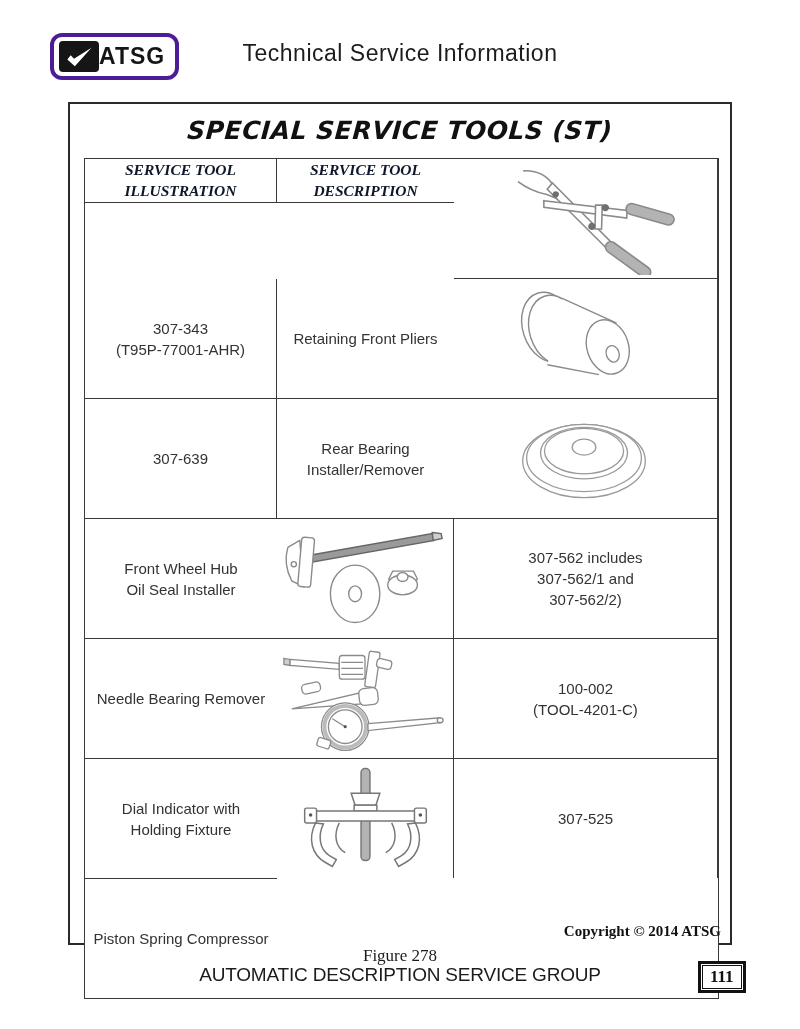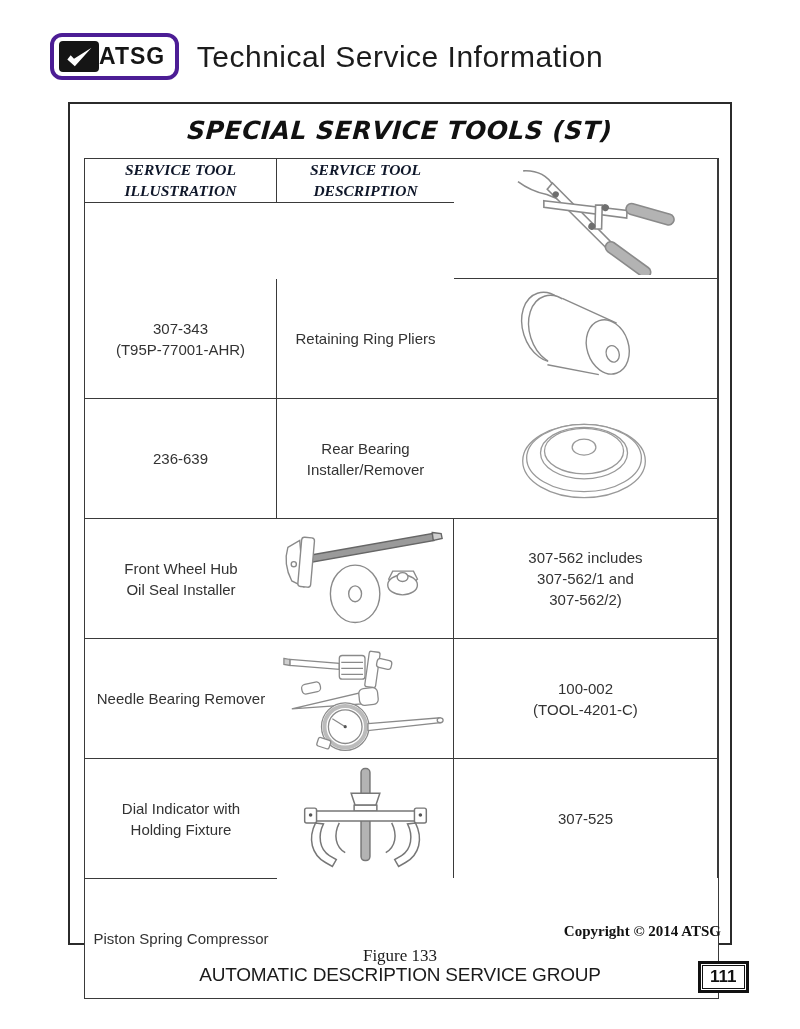--- a/index.html
+++ b/index.html
@@ -3,21 +3,21 @@
 <meta charset="utf-8">
 <style>
   * { box-sizing: border-box; margin: 0; padding: 0; }
   html, body { background: #ffffff; }
   body { font-family: "Liberation Sans", sans-serif; color: #2b2b2b; }
   .page { position: relative; width: 800px; height: 1029px; background: #fff; overflow: hidden; }
 
   
   .hdr-title {
     position: absolute; left: 0; top: 40px; width: 800px;
-    text-align: center; font-size: 30px; color: #1c1c1c;
+    text-align: center; font-size: 23px; color: #1c1c1c;
     letter-spacing: 0.5px;
   }
   .logo {
     position: absolute; left: 50px; top: 33px; width: 129px; height: 47px;
     border: 4px solid #4c1d95; border-radius: 12px; background: #fff;
     display: flex; align-items: center; padding: 3px 5px; 
   }
   .logo-check {
     width: 40px; height: 31px; background: #151515; border-radius: 4px;
     display: flex; align-items: center; justify-content: center; flex: 0 0 auto;
@@ -75,21 +75,21 @@
   .org-line {
     position: absolute; left: 0; top: 964px; width: 800px; text-align: center;
     font-size: 19px; color: #1b1b1b; letter-spacing: -0.2px;
   }
   .page-num-box {
     position: absolute; left: 698px; top: 961px;
     border: 3px solid #111; background: #fff; padding: 1px;
   }
   .page-num-inner {
     border: 1px solid #111; padding: 1px 7px;
-    font-family: Liberation Sans, sans-serif; font-weight: bold; font-size: 17px;
+    font-family: Liberation Serif, serif; font-weight: bold; font-size: 17px;
     color: #111;
   }
 
   svg { display: block; }
 </style>
 </head>
 <body>
 
 <div class="page">
 
@@ -126,37 +126,37 @@
               <circle cx="103" cy="37" r="3.6" fill="#6f6f6f" stroke="none"></circle>
               <circle cx="99" cy="60" r="3.6" fill="#6f6f6f" stroke="none"></circle>
               <rect x="122" y="22" width="50" height="11" rx="5.5" fill="#b3b3b3" transform="rotate(-10 122 28)"></rect>
               <rect x="120" y="64" width="54" height="11" rx="5.5" fill="#b3b3b3" transform="rotate(10 120 70)"></rect>
             </g>
           </svg>
         </div>
       </div>
       <div class="cell body-cell">307-343
 (T95P-77001-AHR)</div>
-      <div class="cell body-cell last-col">Retaining Ring Pliers</div>
+      <div class="cell body-cell last-col">Retaining Front Pliers</div>
 
       <div class="cell body-cell">
         <div class="illus">
           <svg width="178" height="112" viewBox="0 0 180 112">
             <g fill="#ffffff" stroke="#8a8a8a" stroke-width="1.4">
               <ellipse cx="52" cy="44" rx="26" ry="36" transform="rotate(-18 52 44)"></ellipse>
               <ellipse cx="59" cy="47" rx="26" ry="36" transform="rotate(-18 59 47)"></ellipse>
               <path d="M66 15 L121 40 L103 92 L51 82 Z" stroke="none"></path>
               <path d="M66 15 L121 40 M103 92 L51 82" fill="none"></path>
               <ellipse cx="112" cy="64" rx="21" ry="28" transform="rotate(-18 112 64)"></ellipse>
               <ellipse cx="117" cy="71" rx="6.5" ry="8.5" transform="rotate(-18 117 71)"></ellipse>
             </g>
           </svg>
         </div>
       </div>
-      <div class="cell body-cell">236-639</div>
+      <div class="cell body-cell">307-639</div>
       <div class="cell body-cell last-col">Rear Bearing
 Installer/Remover</div>
 
       <div class="cell body-cell">
         <div class="illus">
           <svg width="178" height="112" viewBox="0 0 180 112">
             <g fill="#ffffff" stroke="#999999" stroke-width="1.3">
               <ellipse cx="88" cy="58" rx="62" ry="37"></ellipse>
               <ellipse cx="88" cy="55" rx="58" ry="34"></ellipse>
               <ellipse cx="88" cy="50" rx="44" ry="26"></ellipse>
@@ -242,19 +242,19 @@
           </svg>
         </div>
       </div>
       <div class="cell body-cell short last-row">307-525</div>
       <div class="cell body-cell short last-col last-row">Piston Spring Compressor</div>
     </div>
 
     <div class="copyright">Copyright © 2014 ATSG</div>
   </div>
 
-  <div class="fig-caption">Figure 133</div>
+  <div class="fig-caption">Figure 278</div>
   <div class="org-line">AUTOMATIC DESCRIPTION SERVICE GROUP</div>
   <div class="page-num-box">
     <div class="page-num-inner">111</div>
   </div>
 
 </div>
 
 </body></html>

